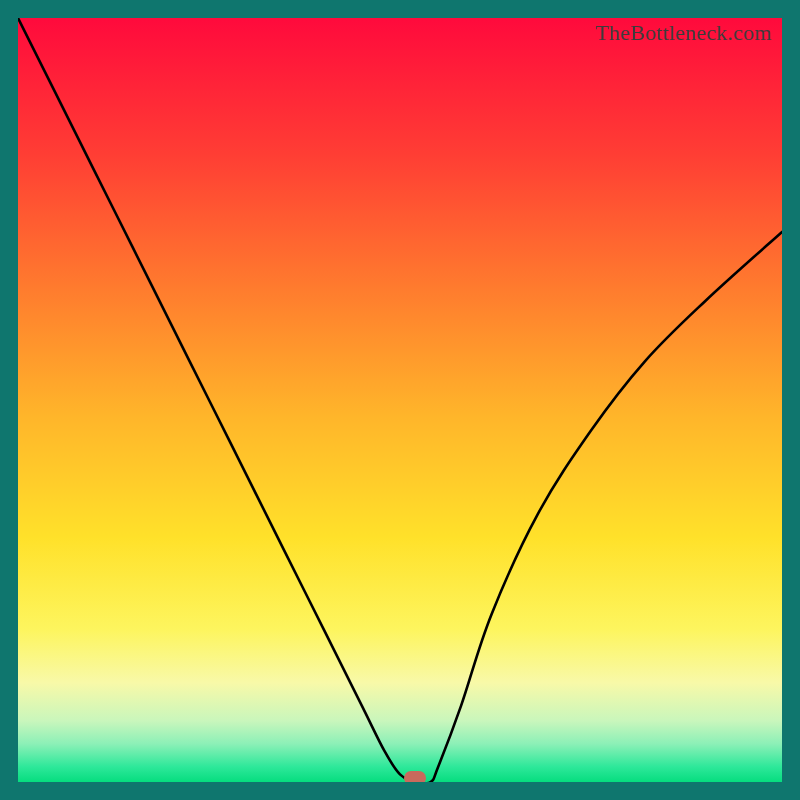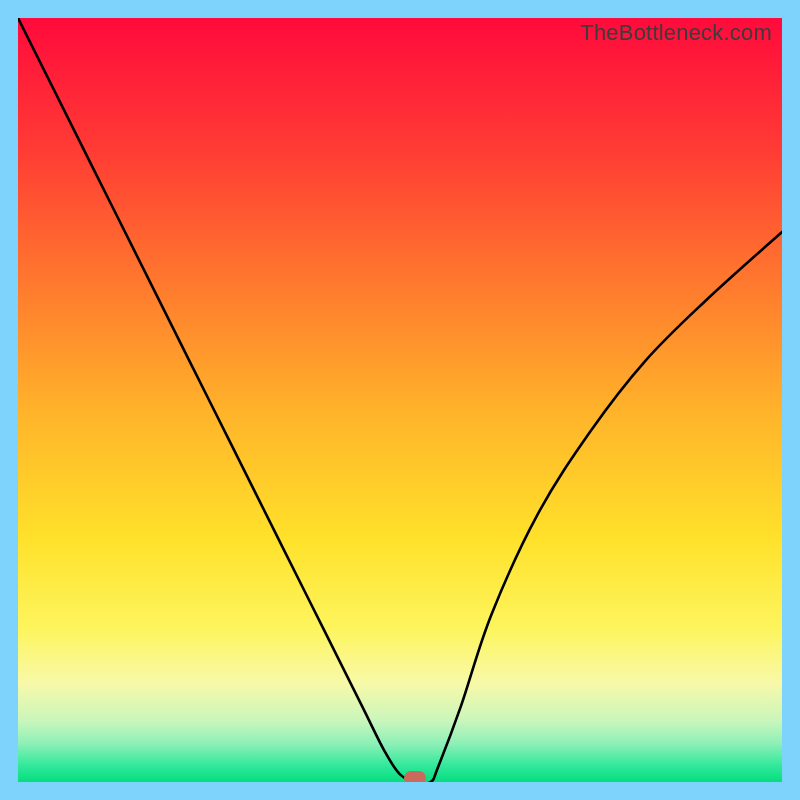--- a/index.html
+++ b/index.html
@@ -6,23 +6,24 @@
     margin: 0;
     padding: 0;
     width: 800px;
     height: 800px;
     position: relative;
     font-family: Arial, sans-serif;
   }
   .frame {
     width: 800px;
     height: 800px;
-    background: #7dd3fc;
+    background: #0f766e;
     position: relative;
     box-sizing: border-box;
+    font-family: Liberation Serif, serif;
   }
   .plot-area {
     position: absolute;
     left: 18px;
     top: 18px;
     width: 764px;
     height: 764px;
     background: linear-gradient(to bottom,
       #ff0a3c 0%,
       #ff3e34 18%,

